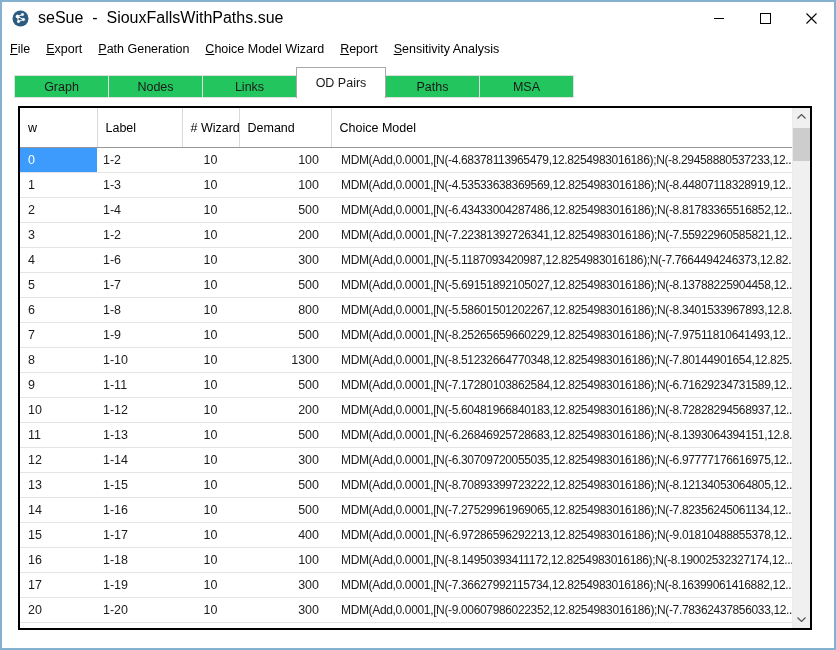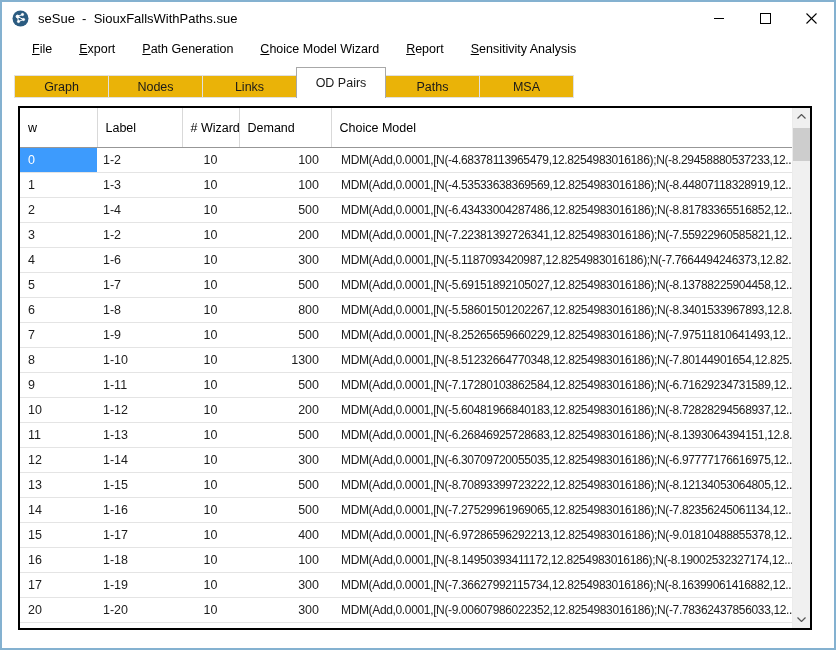--- a/index.html
+++ b/index.html
@@ -7,33 +7,33 @@
     width:836px;height:650px;overflow:hidden;background:#eef2f5;
     font-family:"Liberation Sans",sans-serif;
   }
   .window{
     width:836px;height:650px;box-sizing:border-box;background:#fff;
     border:2px solid #84b1d0;display:flex;flex-direction:column;
   }
   
   .titlebar{flex:0 0 32px;display:flex;align-items:center;padding-left:10px;}
   .app-icon{width:17px;height:17px;display:inline-flex;flex:0 0 17px;}
-  .title{margin-left:9px;font-size:13px;color:#000;white-space:pre;}
+  .title{margin-left:9px;font-size:16px;color:#000;white-space:pre;}
   .caption-buttons{margin-left:auto;display:flex;align-self:stretch;}
   .cap-btn{width:46px;display:flex;align-items:center;justify-content:center;cursor:default;}
   .min-glyph{width:10px;height:1px;background:#000;display:block;}
   .max-glyph{width:9px;height:9px;border:1px solid #000;display:block;}
   
-  .menubar{flex:0 0 30px;display:flex;align-items:center;padding-left:22px;font-size:12.5px;gap:11px;}
+  .menubar{flex:0 0 30px;display:flex;align-items:center;padding-left:0;font-size:12.5px;}
   .menu-item{padding:5px 8px;color:#000;}
   .mnemonic{text-decoration:underline;}
   
   .tabstrip{flex:0 0 34px;display:flex;align-items:flex-end;padding-left:12px;}
   .tab{
-    width:95px;height:23px;background:#eab308;border:1px solid #e0e0e0;
+    width:95px;height:23px;background:#22c55e;border:1px solid #e0e0e0;
     box-sizing:border-box;display:flex;align-items:center;justify-content:center;
     font-size:12.5px;color:#1a1a1a;position:relative;
   }
   .tab + .tab{margin-left:-1px;}
   .tab.active{
     height:31px;width:90px;background:#fff;border:1px solid #a8a8a8;border-bottom:none;
     z-index:2;
   }
   
   .content{flex:1;padding:8px 22px 0 16px;}

